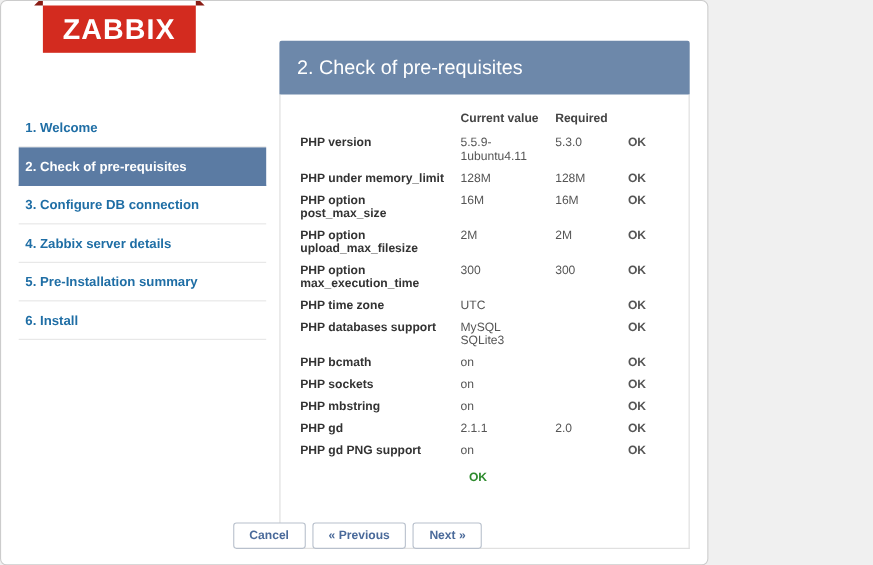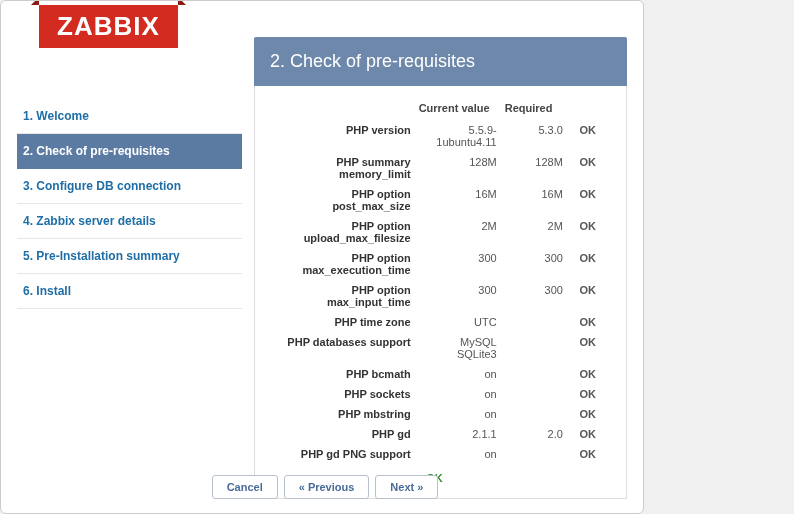--- a/index.html
+++ b/index.html
@@ -120,21 +120,20 @@
       color: #444;
       font-weight: bold;
       padding: 6px 4px;
       font-size: 11px;
     }
     table.req td {
       padding: 4px 4px;
       color: #555;
       vertical-align: top;
       font-size: 11px;
-      text-align: right;
     }
     table.req td.name { color: #333; font-weight: bold; }
     .ok { color: #2e8b2e; font-weight: bold; }
     .overall-ok {
       text-align: center;
       color: #2e8b2e;
       font-weight: bold;
       padding: 8px 0 4px 0;
     }
     .footer {
@@ -196,45 +195,39 @@
             </tr>
           </thead>
           <tbody id="req-body">
               <tr>
                 <td class="name">PHP version</td>
                 <td>5.5.9-1ubuntu4.11</td>
                 <td>5.3.0</td>
                 <td class="ok">OK</td>
               </tr>
               <tr>
-                <td class="name">PHP summary memory_limit</td>
+                <td class="name">PHP under memory_limit</td>
                 <td>128M</td>
                 <td>128M</td>
                 <td class="ok">OK</td>
               </tr>
               <tr>
                 <td class="name">PHP option post_max_size</td>
                 <td>16M</td>
                 <td>16M</td>
                 <td class="ok">OK</td>
               </tr>
               <tr>
                 <td class="name">PHP option upload_max_filesize</td>
                 <td>2M</td>
                 <td>2M</td>
                 <td class="ok">OK</td>
               </tr>
               <tr>
                 <td class="name">PHP option max_execution_time</td>
-                <td>300</td>
-                <td>300</td>
-                <td class="ok">OK</td>
-              </tr>
-              <tr>
-                <td class="name">PHP option max_input_time</td>
                 <td>300</td>
                 <td>300</td>
                 <td class="ok">OK</td>
               </tr>
               <tr>
                 <td class="name">PHP time zone</td>
                 <td>UTC</td>
                 <td></td>
                 <td class="ok">OK</td>
               </tr>

